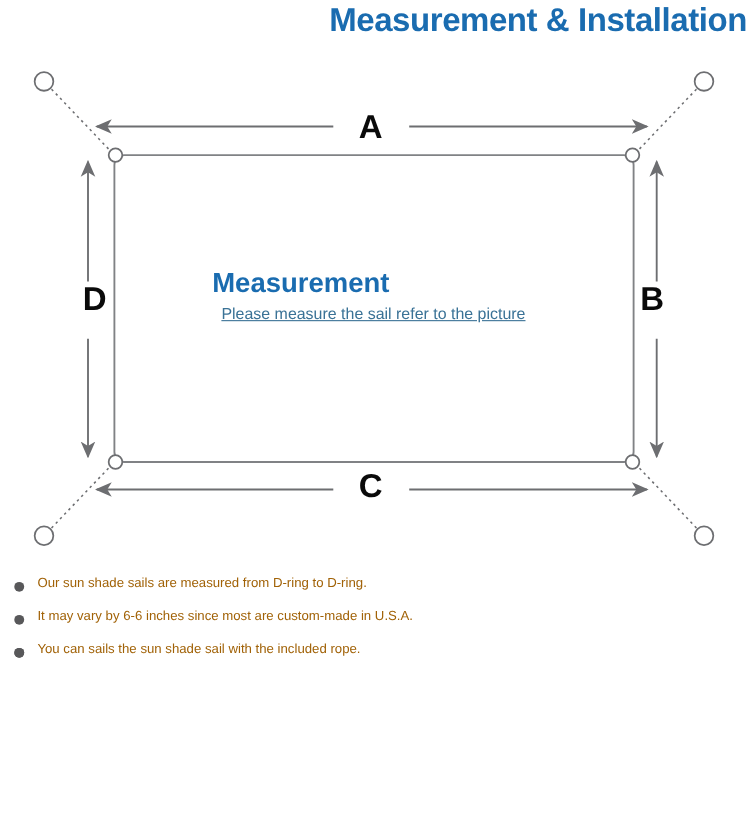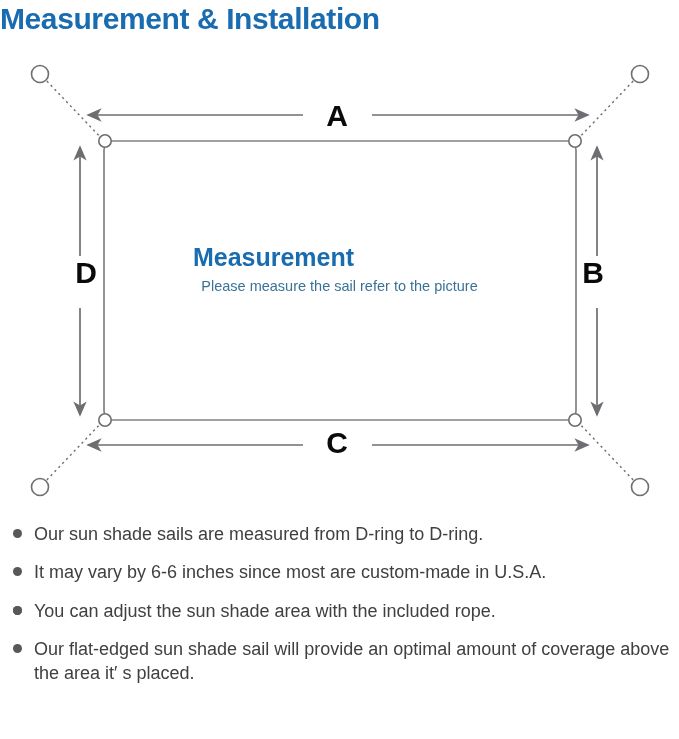--- a/index.html
+++ b/index.html
@@ -15,21 +15,21 @@
     overflow: hidden;
     -webkit-font-smoothing: antialiased;
   }
 
   
   .title {
     position: absolute;
     left: 0;
     top: 2px;
     width: 679px;
-    text-align: left;
+    text-align: right;
     font-size: 30px;
     font-weight: bold;
     color: #1a6cb0;
     letter-spacing: -0.4px;
     white-space: nowrap;
   }
 
   
   .diagram {
     position: absolute;
@@ -56,20 +56,21 @@
   }
   .sail-sub {
     position: absolute;
     left: 0;
     top: 232px;
     width: 679px;
     text-align: center;
     font-size: 14.5px;
     color: #3a7296;
     white-space: nowrap;
+    text-decoration: underline;
   }
 
   
   .dim-letter {
     position: absolute;
     font-weight: bold;
     color: #0a0a0a;
     font-size: 30px;
     line-height: 1;
     text-align: center;
@@ -84,22 +85,22 @@
   .notes {
     position: absolute;
     left: 0;
     top: 522px;
     width: 679px;
   }
   .note-item {
     position: relative;
     padding-left: 34px;
     margin-bottom: 14px;
-    color: #404040;
-    font-size: 18px;
+    color: #a16207;
+    font-size: 12px;
     line-height: 1.35;
     padding-right: 0;
   }
   .note-bullet {
     position: absolute;
     left: 13px;
     top: 7px;
     width: 9px;
     height: 9px;
     border-radius: 50%;
@@ -180,21 +181,17 @@
     <span class="note-bullet"></span>
     <span>It may vary by 6-6 inches since most are custom-made in U.S.A.</span>
   </div>
 
   <div class="note-item">
     <span class="note-bullet"></span>
   </div>
 
   <div class="note-item">
     <span class="note-bullet"></span>
-    <span>You can adjust the sun shade area with the included rope.</span>
+    <span>You can sails the sun shade sail with the included rope.</span>
   </div>
 
-  <div class="note-item">
-    <span class="note-bullet"></span>
-    <span>Our flat-edged sun shade sail will provide an optimal amount of coverage above the area it′ s placed.</span>
-  </div>
 
 </div>
 
 </body></html>

